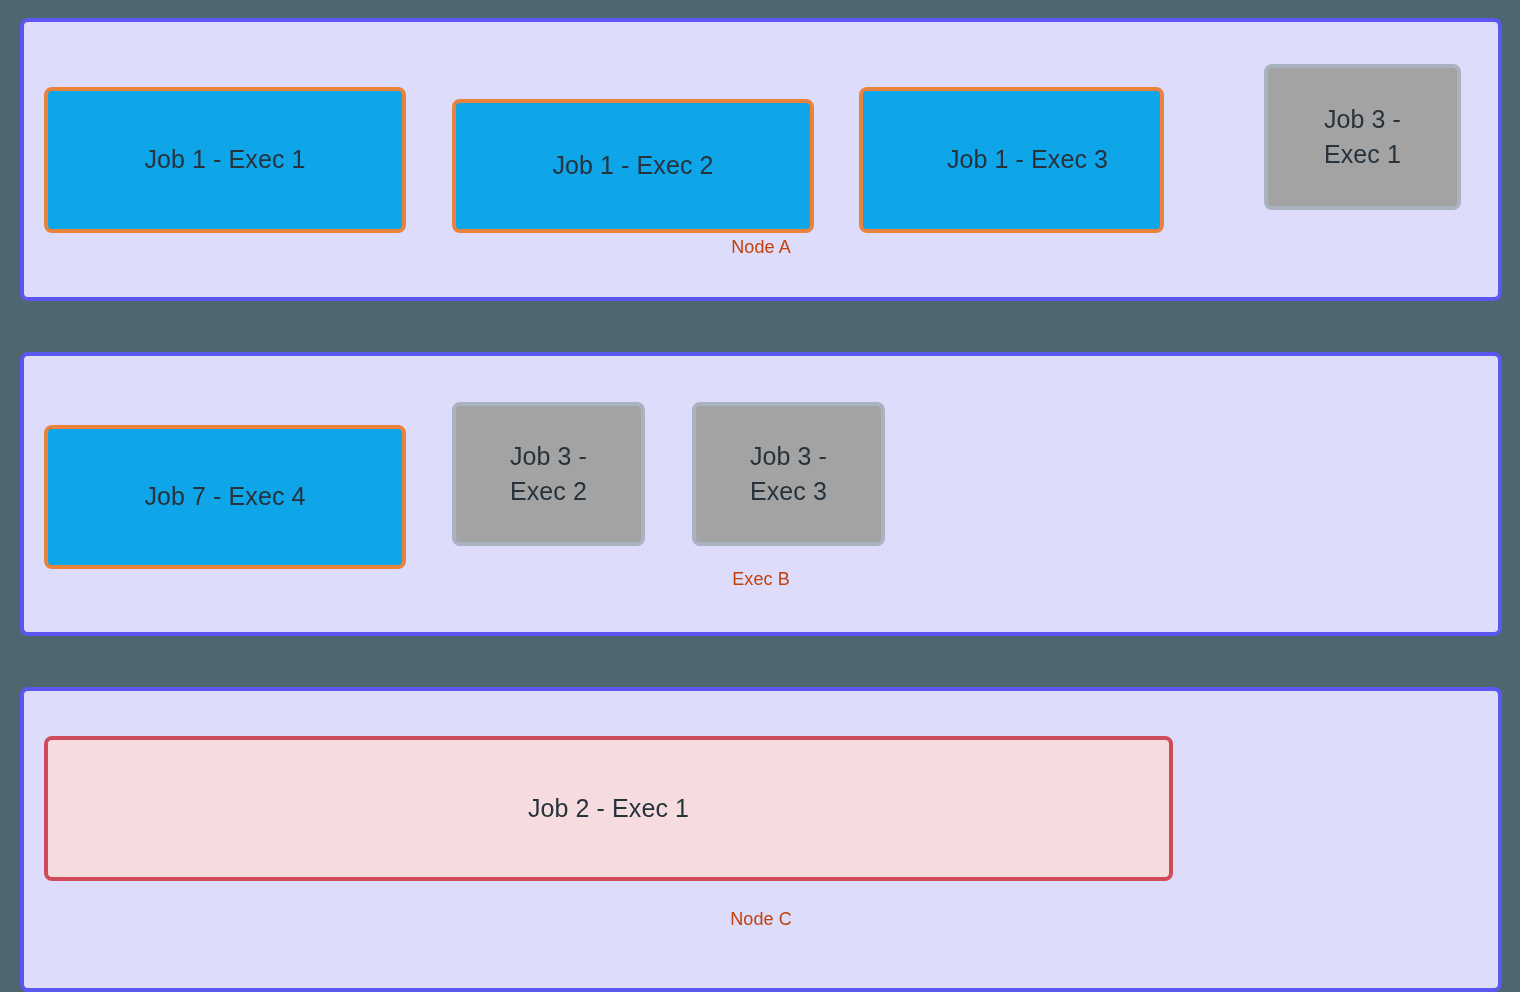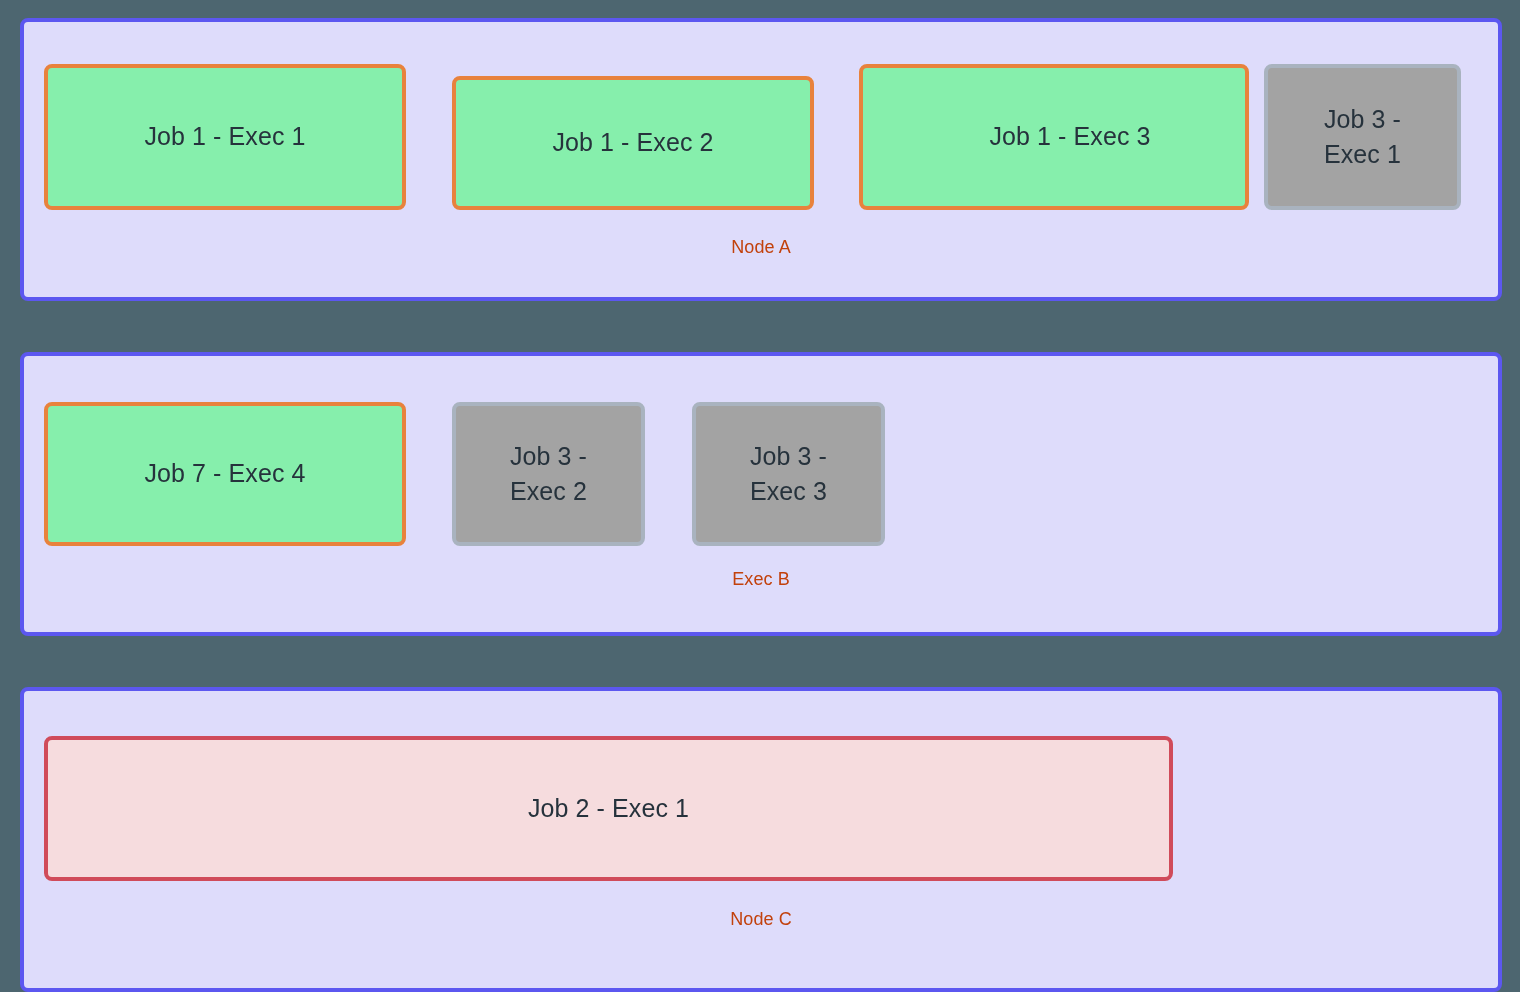--- a/index.html
+++ b/index.html
@@ -48,22 +48,23 @@
     justify-content: center;
     text-align: center;
     font-size: 25px;
     line-height: 1.42;
     color: #26323c;
     white-space: pre-line;
     letter-spacing: 0.1px;
   }
 
   .task.orange {
-    background: #86efac;
+    background: #0ea5e9;
     border: 4px solid #e8823c;
+    margin-top: 23px;
   }
 
   .task.gray {
     background: #a3a3a3;
     border: 4px solid #a9b3bf;
   }
 
   .task.red {
     background: #f6dcde;
     border: 4px solid #d04b5a;
@@ -73,21 +74,21 @@
 <body>
 
 <div id="canvas">
 
   <div class="node" style="left:20px; top:18px; width:1482px; height:283px;">
 
     <div class="task orange" style="left:20px; top:42px; width:362px; height:146px;">Job 1 - Exec 1</div>
 
     <div class="task orange" style="left:428px; top:54px; width:362px; height:134px;text-align:right;">Job 1 - Exec 2</div>
 
-    <div class="task orange" style="left:835px; top:42px; width:390px; height:146px;padding-left:32px;">Job 1 - Exec 3</div>
+    <div class="task orange" style="left:835px; top:42px; width:305px; height:146px;padding-left:32px;">Job 1 - Exec 3</div>
 
     <div class="task gray" style="left:1240px; top:42px; width:197px; height:146px;">Job  3 -
 Exec 1</div>
 
     <div class="node-label" style="top:215px;">Node A</div>
   </div>
 
   <div class="node" style="left:20px; top:352px; width:1482px; height:284px;">
 
     <div class="task orange" style="left:20px; top:46px; width:362px; height:144px;">Job 7 - Exec 4</div>

